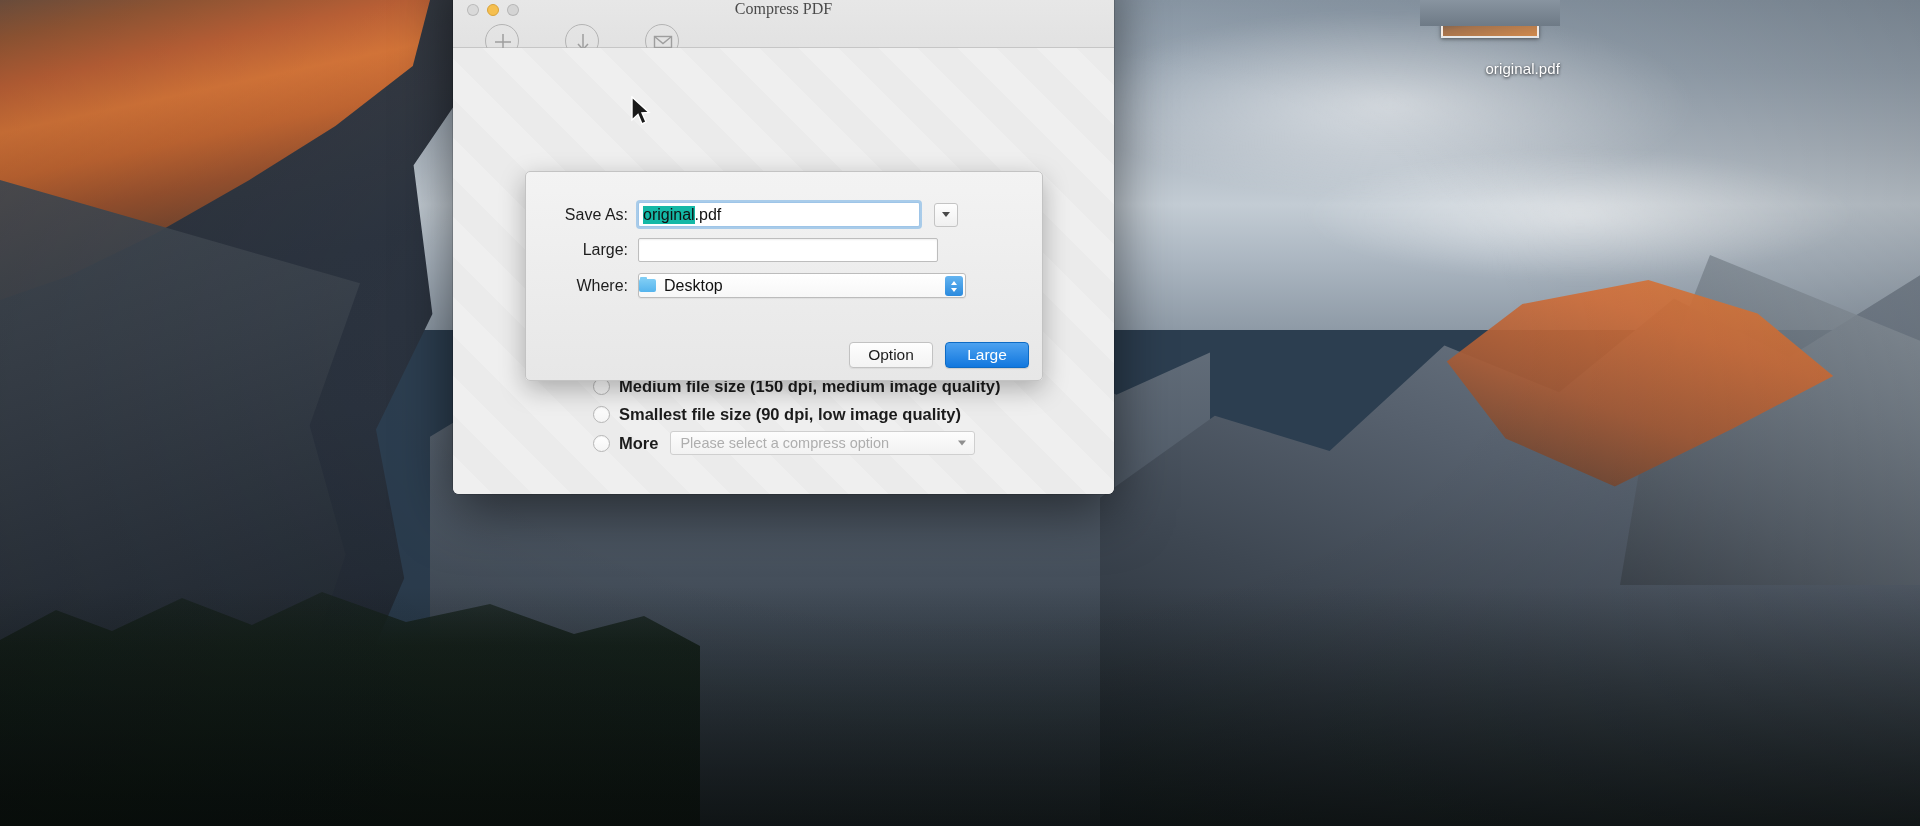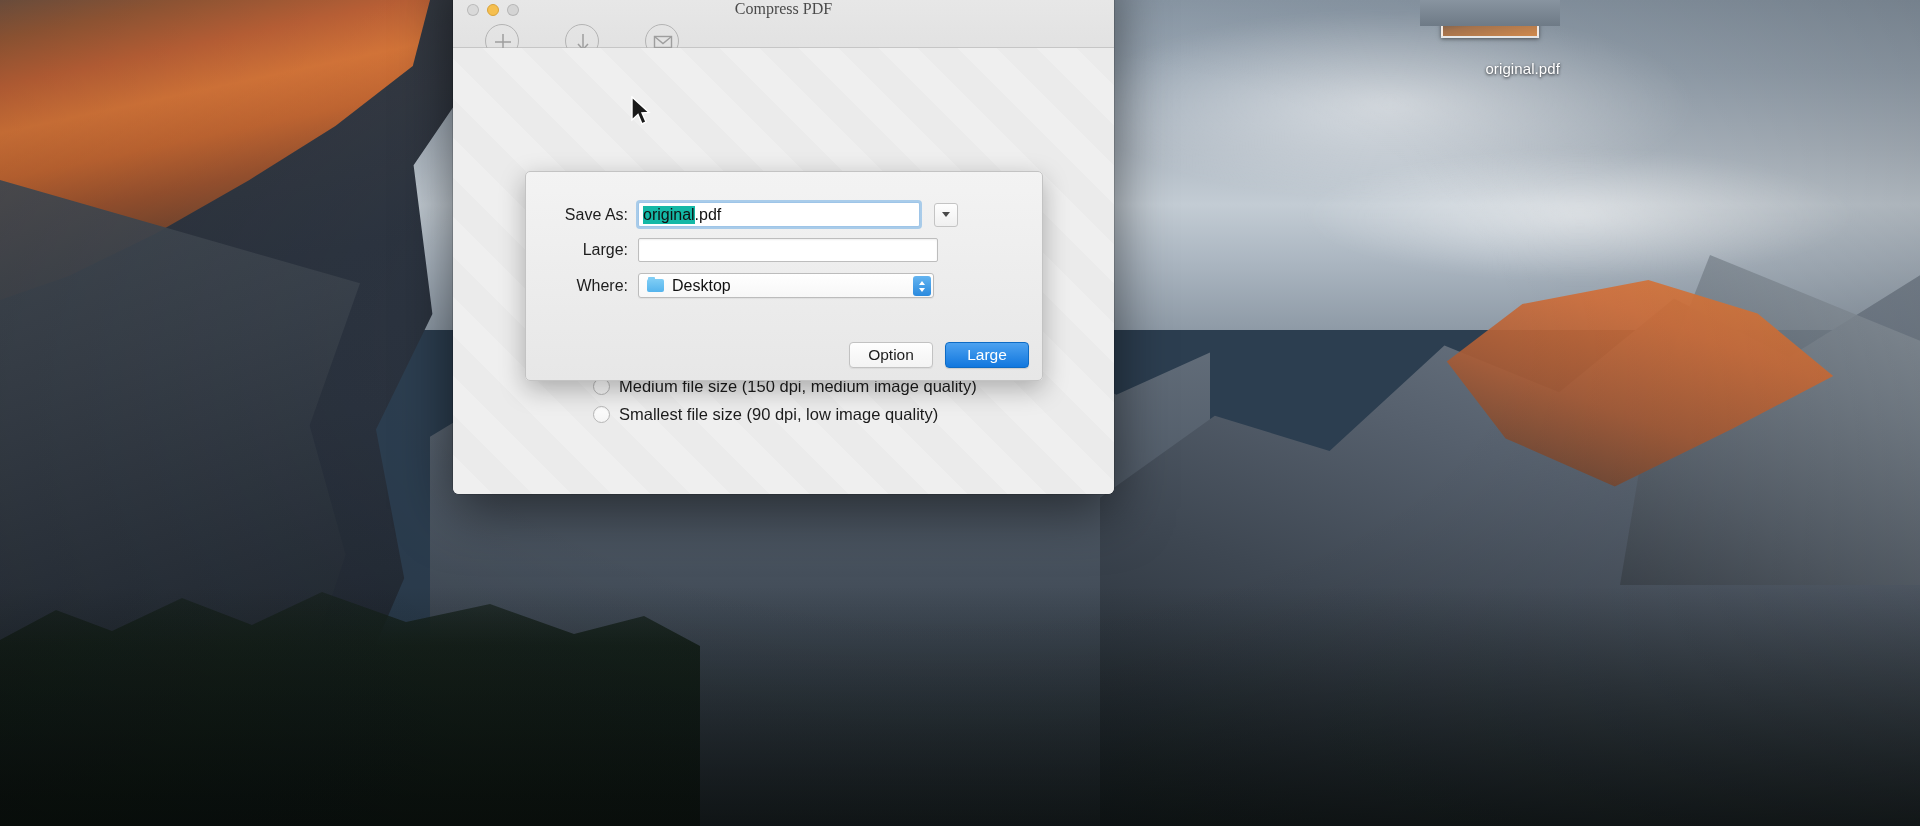--- a/index.html
+++ b/index.html
@@ -172,21 +172,21 @@
     position: relative;
   }
   .radio.on {
     background: radial-gradient(circle at 50% 38%, #5aaaf5, #1e7fe0 72%);
     border: 1px solid #1a6fc4;
   }
   .radio.on::after {
     content: ""; position: absolute; left: 5px; top: 5px;
     width: 5px; height: 5px; border-radius: 50%; background: #fff;
   }
-  .opt-label { font-size: 16.5px; color: #1c1c1c; }
+  .opt-label { font-size: 16.5px; color: #1c1c1c; font-weight: bold; }
   #more-row { display: flex; align-items: center; height: 30px; }
   #more-select {
     margin-left: 12px; width: 305px; height: 24px;
     background: linear-gradient(180deg,#fdfdfd,#f2f2f2);
     border: 1px solid #cfcfcf; border-radius: 3px;
     display: flex; align-items: center; position: relative;
   }
   #more-select .ph {
     font-size: 14.5px; color: #aeaeae; padding-left: 9px;
   }
@@ -244,25 +244,25 @@
 
   #row-tags { left: 10px; top: 66px; }
   #tags-input {
     width: 300px; height: 24px;
     background: #fff; border: 1px solid #bdbdbd; border-radius: 2px;
     box-shadow: inset 0 1px 2px rgba(0,0,0,.07);
   }
 
   #row-where { left: 10px; top: 101px; }
   #where-select {
-    width: 296px; height: 25px;
+    width: 328px; height: 25px;
     background: linear-gradient(180deg,#ffffff,#f7f7f7);
     border: 1px solid #bcbcbc; border-radius: 3px;
     display: flex; align-items: center; position: relative;
-    padding-left: 8px;
+    padding-left: 0;
     box-shadow: 0 1px 1px rgba(0,0,0,.05);
   }
   .folder-icon {
     width: 17px; height: 13px; margin-right: 8px; position: relative;
     flex: 0 0 auto;
   }
   .folder-icon .back {
     position: absolute; left: 0; top: 0; width: 17px; height: 13px;
     background: linear-gradient(180deg,#7fcdf5,#55b4ed);
     border-radius: 2px 2px 2px 2px;
@@ -409,20 +409,28 @@
         <div class="radio"></div>
         <div class="opt-label">Medium file size (150 dpi, medium image quality)</div>
       </div>
 
 
       <div class="opt-row">
         <div class="radio"></div>
         <div class="opt-label">Smallest file size (90 dpi, low image quality)</div>
       </div>
 
+      <div id="more-row">
+        <div class="radio"></div>
+        <div class="opt-label">More</div>
+        <div id="more-select">
+          <span class="ph">Please select a compress option</span>
+          <span class="chev"></span>
+        </div>
+      </div>
     </div>
 
     <div id="save-sheet">
 
       <div class="field-row" id="row-saveas">
         <div class="field-label">Save As:</div>
         <div id="saveas-input">
           <span class="sel">original</span>
             <span>.pdf</span>
         </div>

